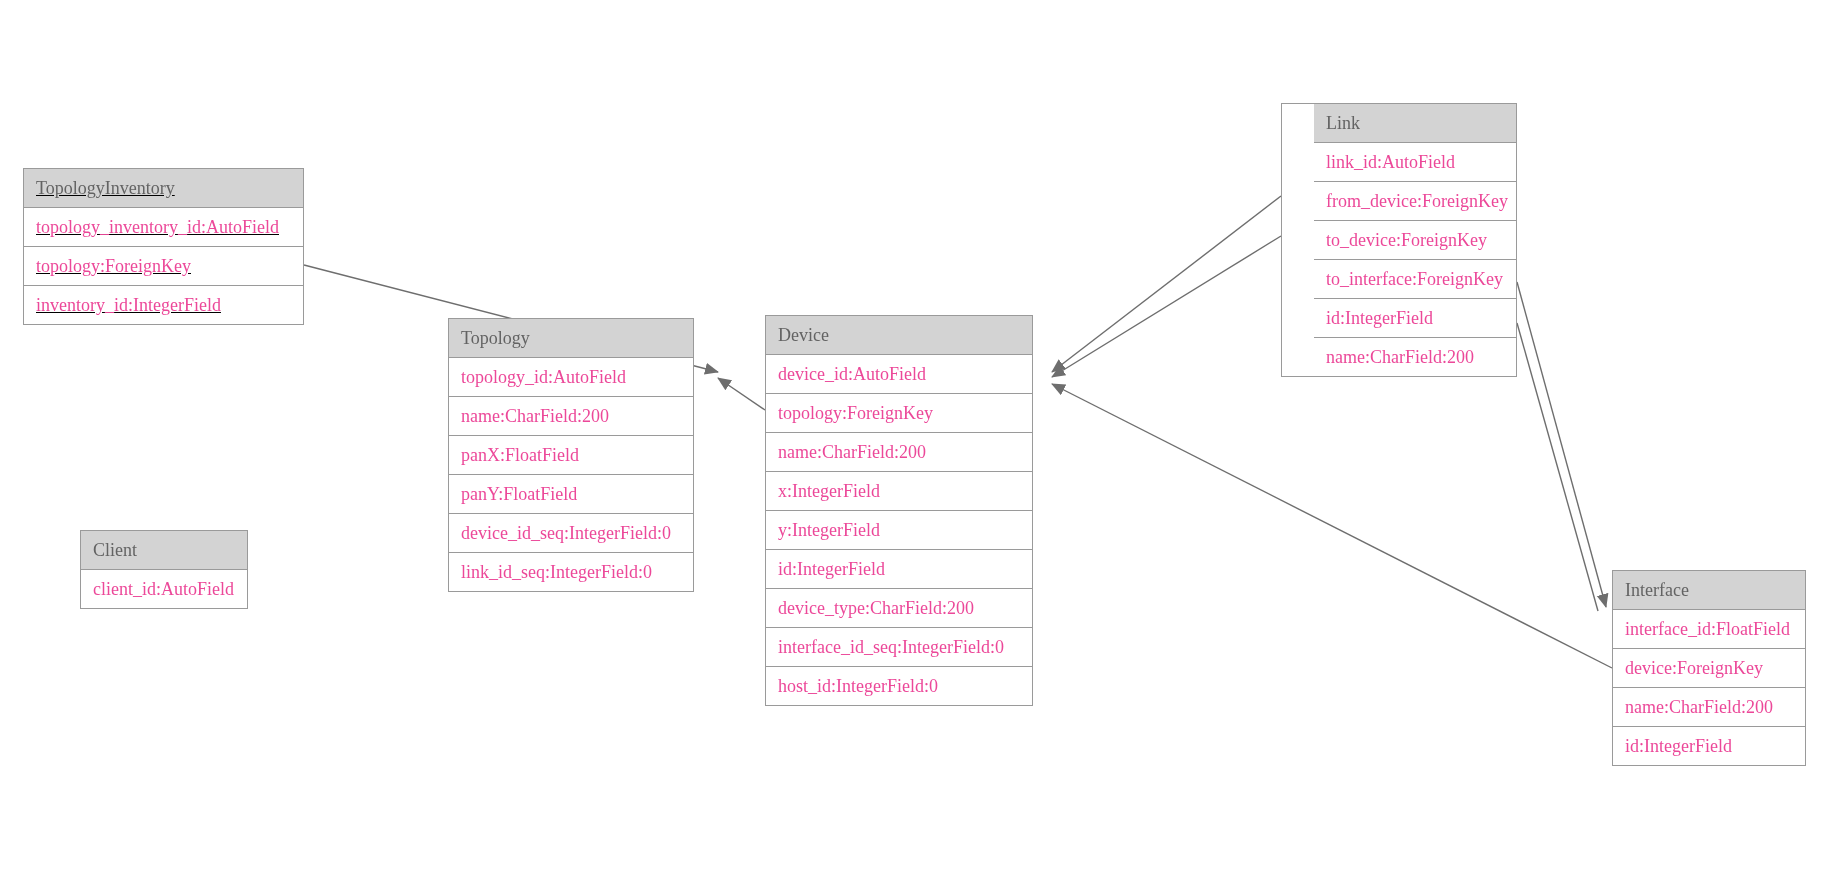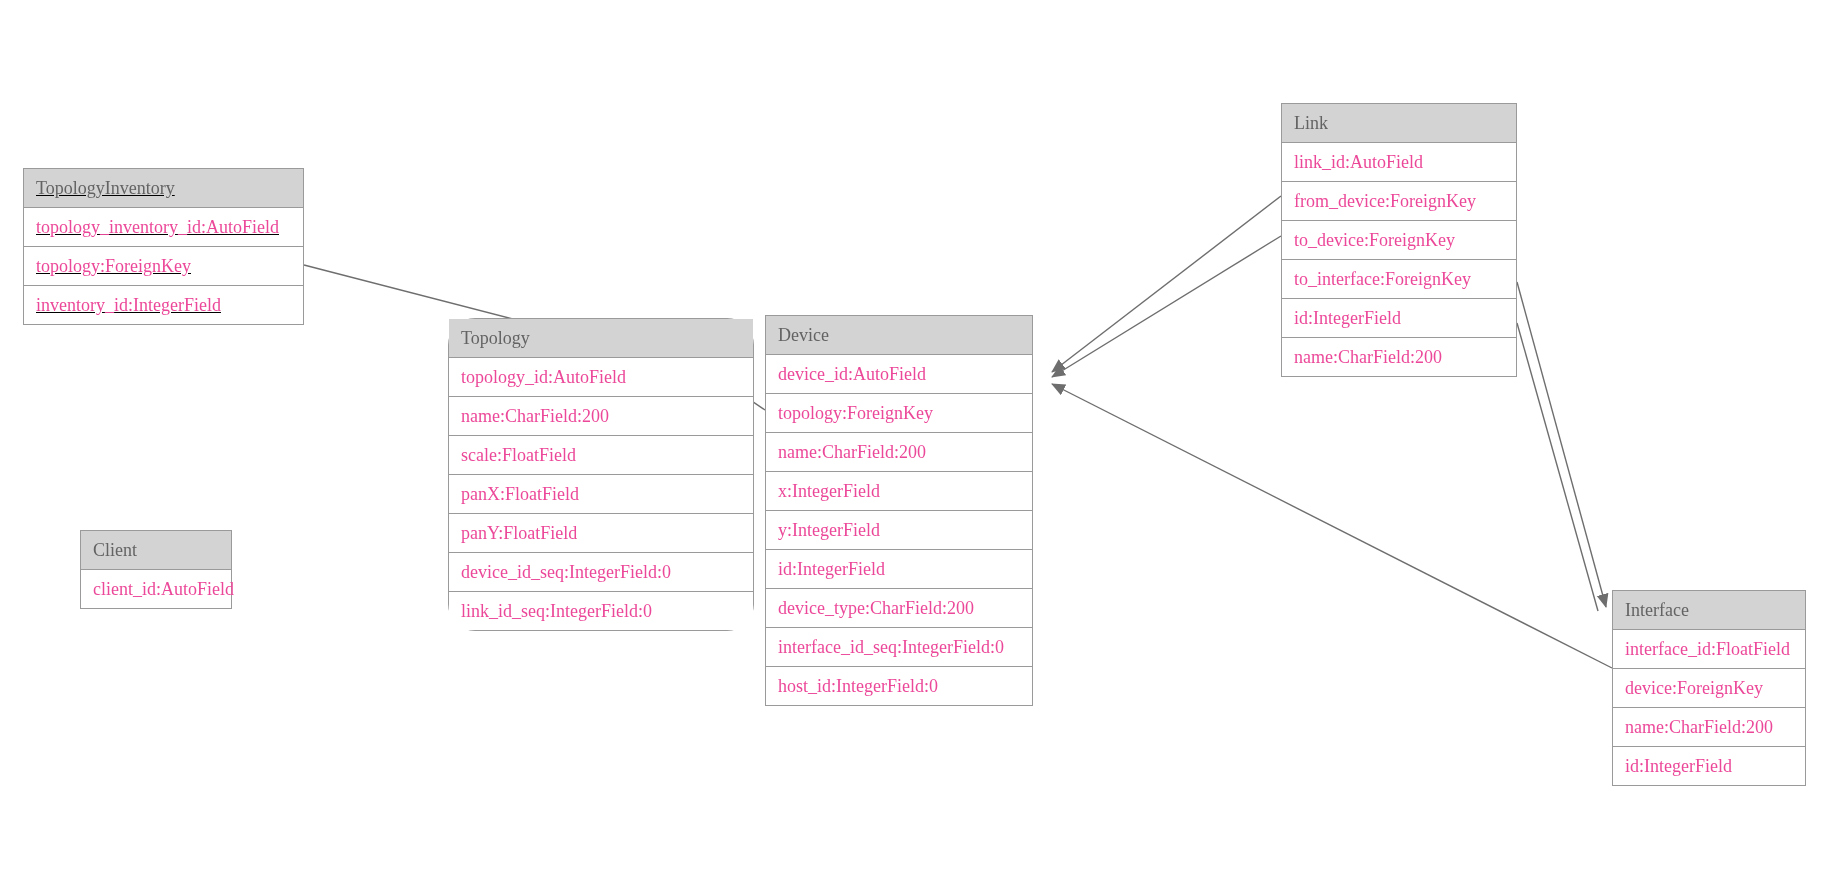--- a/index.html
+++ b/index.html
@@ -95,56 +95,55 @@
     </g>
   </svg>
 
   <div id="entity-layer">
       <div class="entity" style="left: 23px; top: 168px; width: 281px; text-decoration: underline;">
         <div class="entity-header">TopologyInventory</div>
         <div class="entity-field">topology_inventory_id:AutoField</div>
         <div class="entity-field">topology:ForeignKey</div>
         <div class="entity-field">inventory_id:IntegerField</div>
       </div>
-      <div class="entity" style="left: 80px; top: 530px; width: 152px;">
+      <div class="entity" style="left: 80px; top: 530px; width: 168px;">
         <div class="entity-header">Client</div>
         <div class="entity-field">client_id:AutoField</div>
       </div>
-      <div class="entity" style="left: 448px; top: 318px; width: 306px; border-radius: 27px;">
+      <div class="entity" style="left: 448px; top: 318px; width: 246px;">
         <div class="entity-header">Topology</div>
         <div class="entity-field">topology_id:AutoField</div>
         <div class="entity-field">name:CharField:200</div>
-        <div class="entity-field">scale:FloatField</div>
         <div class="entity-field">panX:FloatField</div>
         <div class="entity-field">panY:FloatField</div>
         <div class="entity-field">device_id_seq:IntegerField:0</div>
         <div class="entity-field">link_id_seq:IntegerField:0</div>
       </div>
       <div class="entity" style="left: 765px; top: 315px; width: 268px;">
         <div class="entity-header">Device</div>
         <div class="entity-field">device_id:AutoField</div>
         <div class="entity-field">topology:ForeignKey</div>
         <div class="entity-field">name:CharField:200</div>
         <div class="entity-field">x:IntegerField</div>
         <div class="entity-field">y:IntegerField</div>
         <div class="entity-field">id:IntegerField</div>
         <div class="entity-field">device_type:CharField:200</div>
         <div class="entity-field">interface_id_seq:IntegerField:0</div>
         <div class="entity-field">host_id:IntegerField:0</div>
       </div>
-      <div class="entity" style="left: 1281px; top: 103px; width: 236px;">
+      <div class="entity" style="left: 1281px; top: 103px; width: 236px; padding-left: 32px;">
         <div class="entity-header">Link</div>
         <div class="entity-field">link_id:AutoField</div>
         <div class="entity-field">from_device:ForeignKey</div>
         <div class="entity-field">to_device:ForeignKey</div>
         <div class="entity-field">to_interface:ForeignKey</div>
         <div class="entity-field">id:IntegerField</div>
         <div class="entity-field">name:CharField:200</div>
       </div>
-      <div class="entity" style="left: 1612px; top: 570px; width: 194px; margin-top: 20px;">
+      <div class="entity" style="left: 1612px; top: 570px; width: 194px;">
         <div class="entity-header">Interface</div>
         <div class="entity-field">interface_id:FloatField</div>
         <div class="entity-field">device:ForeignKey</div>
         <div class="entity-field">name:CharField:200</div>
         <div class="entity-field">id:IntegerField</div>
       </div>
     </div>
 
 </div>
 

